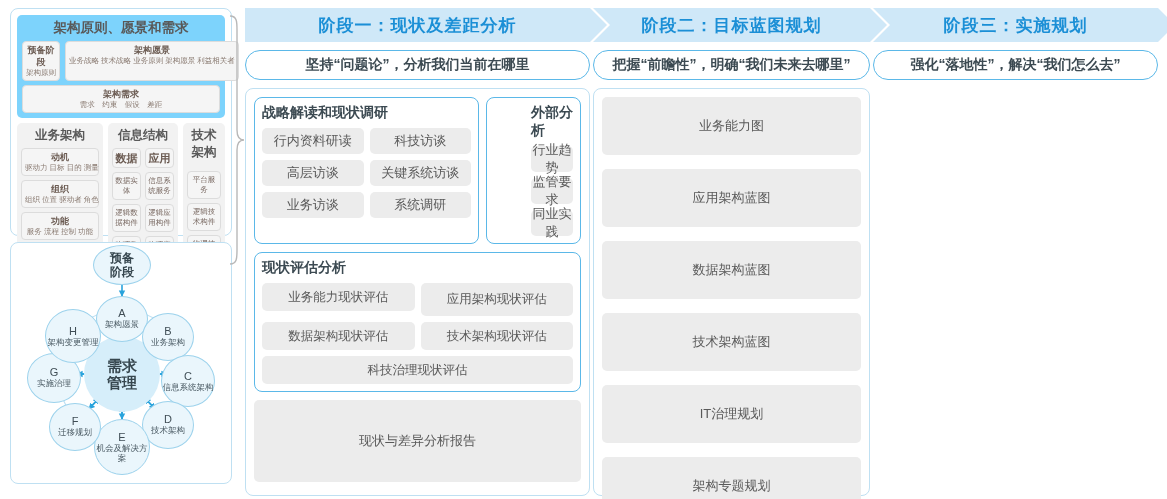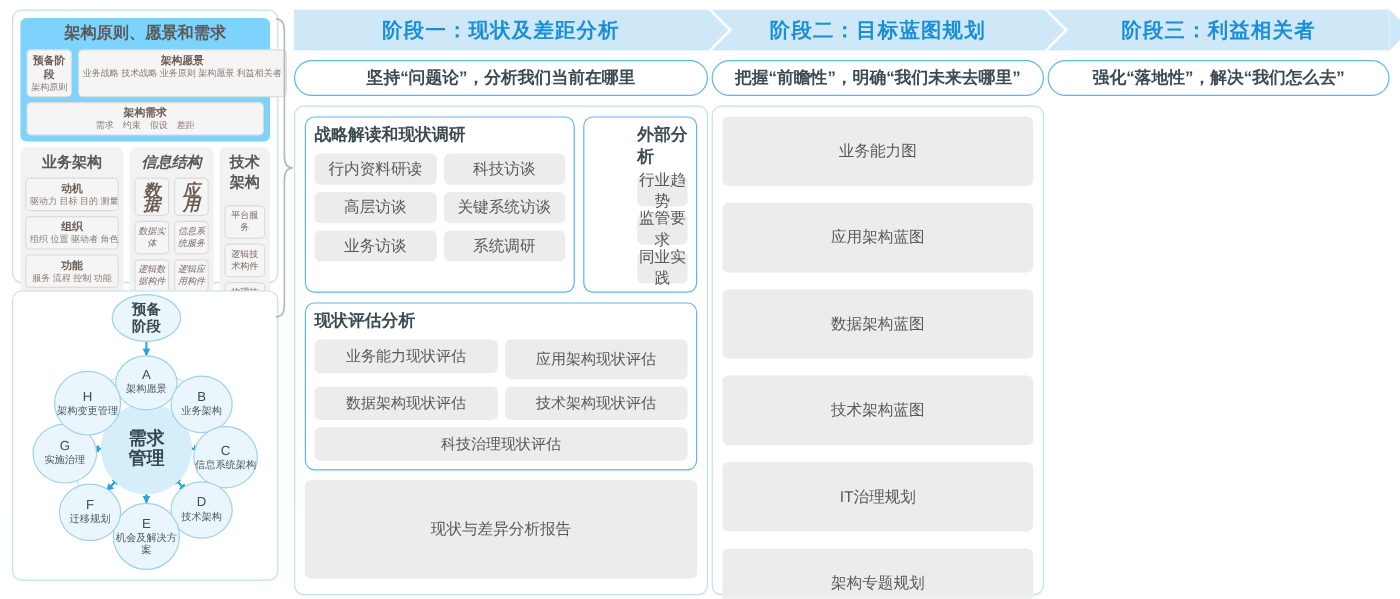--- a/index.html
+++ b/index.html
@@ -27,21 +27,21 @@
   .cell .hd { font-weight:bold; color:#6b5b52; font-size:9px; line-height:12px; }
   .cell .sb { font-size:7.5px; line-height:10px; color:#8a7b72; white-space:nowrap; }
   .row { display:flex; gap:5px; }
 
   .three { display:flex; gap:5px; }
   .col-block { background:#f2f2f2; border-radius:5px; padding:4px; }
 
   .stack { display:flex; flex-direction:column; gap:4px; }
   .vcell { background:#f5f5f5; border:1px solid #dcdcdc; border-radius:4px;
            text-align:center; color:#7a6a63; font-size:7.5px; line-height:10px; padding:3px 2px; }
-  .vcell.b { font-weight:bold; color:#6b5b52; font-size:14px; line-height:12px; }
+  .vcell.b { font-weight:bold; color:#6b5b52; font-size:11px; line-height:12px; }
 
   
   .adm { position:absolute; inset:0; }
   .node { position:absolute; border-radius:50%;
     background:#eaf6fc; border:1px solid #9cd2ec;
     display:flex; flex-direction:column; align-items:center; justify-content:center;
     text-align:center; color:#3f4d55; line-height:11px; }
   .node .lt { font-size:11px; color:#3f4d55; }
   .node .nm { font-size:8.5px; color:#4a5a63; }
   .node.big { background:#d6eefa; border:none; }
@@ -122,21 +122,21 @@
               <div class="hd">组织</div>
               <div class="sb">组织 位置 驱动者 角色</div>
             </div>
             <div class="cell">
               <div class="hd">功能</div>
               <div class="sb">服务 流程 控制 功能</div>
             </div>
           </div>
         </div>
 
-        <div class="col-block" style="width:70px;font-style:italic;">
+        <div class="col-block" style="width:70px;">
           <div class="grp-title t-lg">信息结构</div>
           <div class="row" style="margin-top:4px; gap:4px;">
             <div class="stack" style="flex:1;">
               <div class="vcell b">数据</div>
               <div class="vcell">数据实体</div>
               <div class="vcell">逻辑数据构件</div>
               <div class="vcell">物理数据构件</div>
             </div>
             <div class="stack" style="flex:1;">
               <div class="vcell b">应用</div>
@@ -327,21 +327,21 @@
         <div class="chip" style="height:58px;">数据架构蓝图</div>
         <div class="chip" style="height:58px;">技术架构蓝图</div>
         <div class="chip" style="height:58px;">IT治理规划</div>
         <div class="chip" style="height:58px;">架构专题规划</div>
       </div>
     </div>
   </div>
 
   <div class="phase" style="left:873px; width:285px;">
     <div class="phase-hd">
-      <span>阶段三：利益相关者</span>
+      <span>阶段三：实施规划</span>
       <svg class="chev-l" viewBox="0 0 17 34" preserveAspectRatio="none">
         <polygon points="0,0 17,17 0,34" fill="#ffffff"></polygon>
       </svg>
       <svg class="chev-r" viewBox="0 0 17 34" preserveAspectRatio="none">
         <polygon points="0,0 17,17 0,34" fill="#cfe8f8"></polygon>
       </svg>
     </div>
     <div class="sub-box">
       <span>强化“落地性”，解决“我们怎么去”</span>
     </div>

